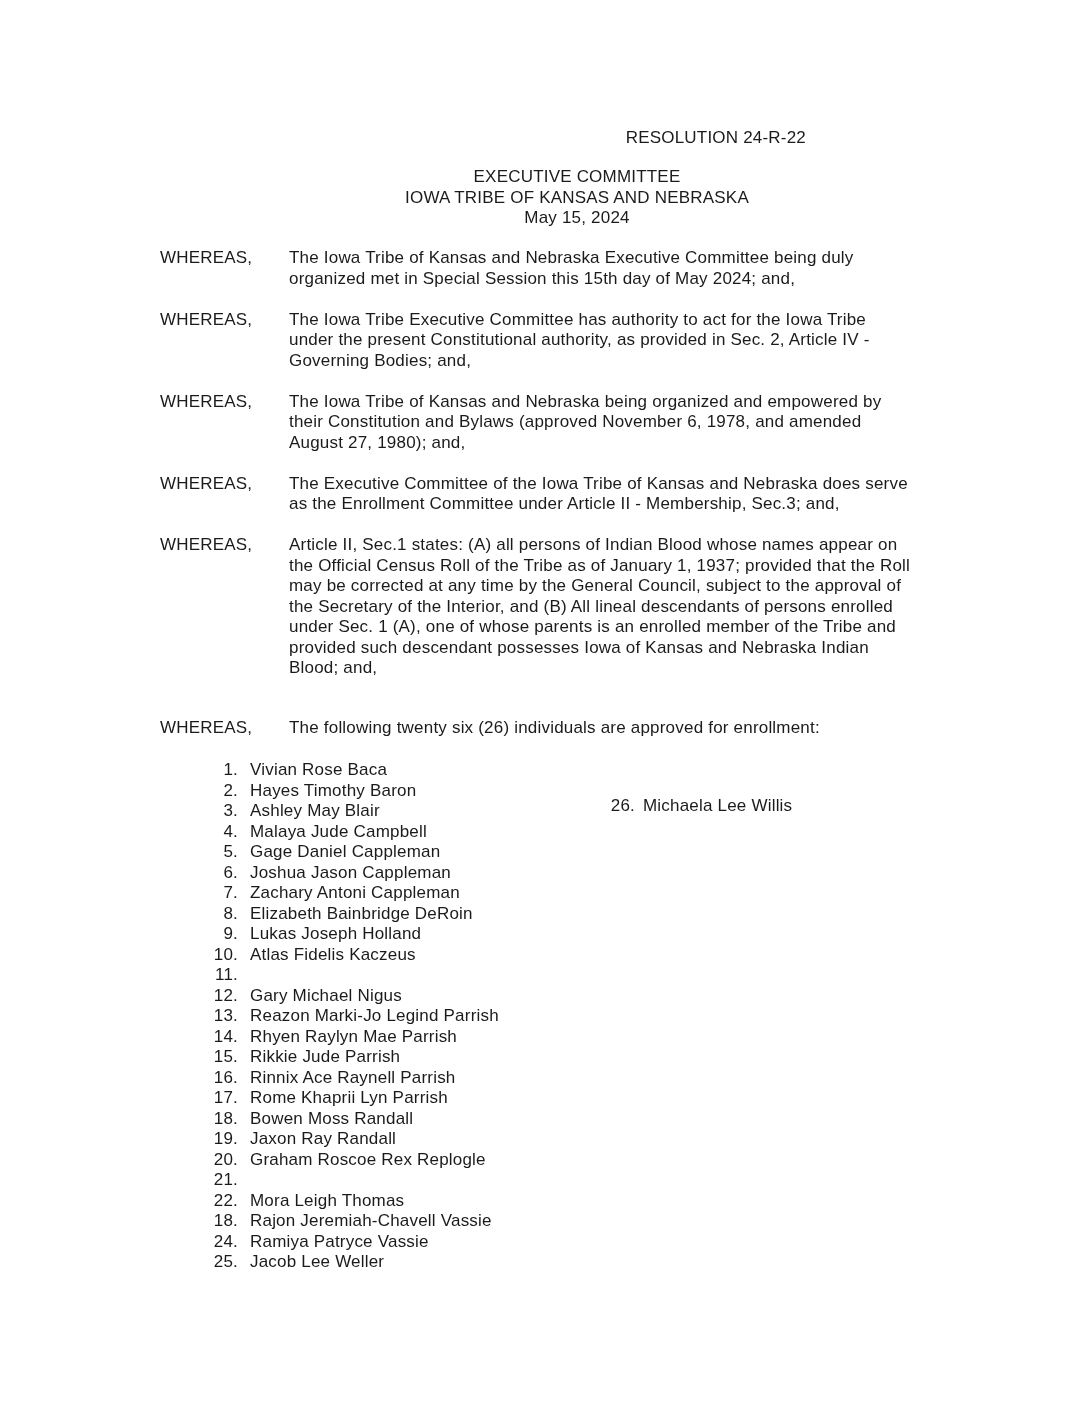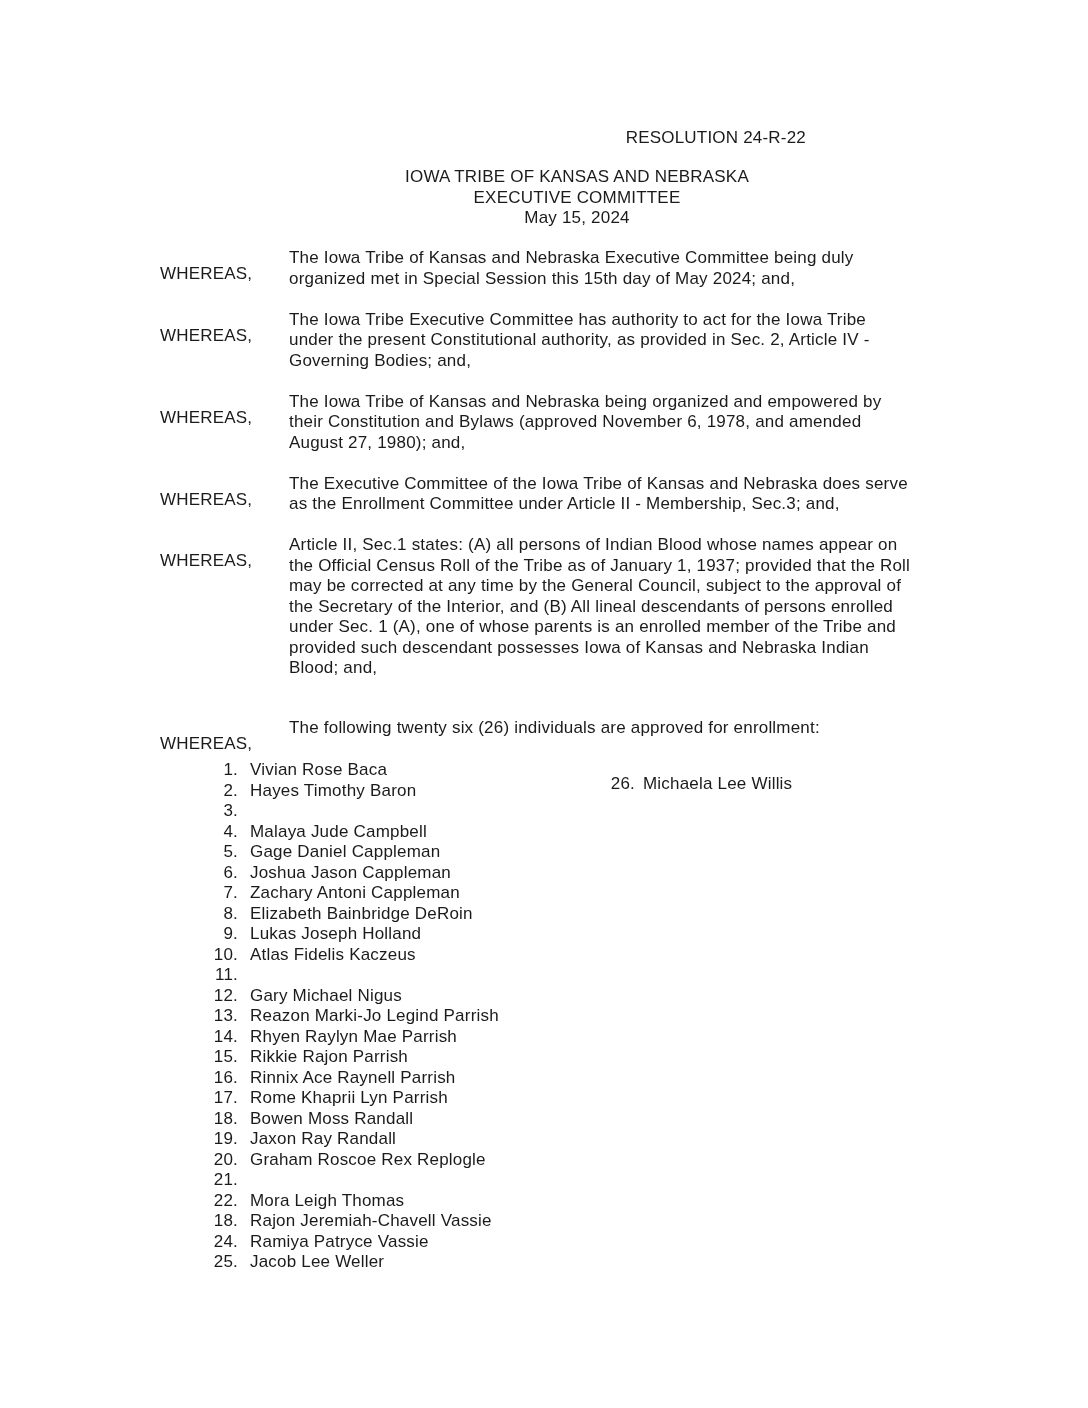--- a/index.html
+++ b/index.html
@@ -41,55 +41,55 @@
     width: 830px;
   }
   .clause {
     display: grid;
     grid-template-columns: 129px 1fr;
     margin-bottom: 20.5px;
     align-items: start;
   }
   
   .clauses .clause:nth-of-type(5) { margin-bottom: 39px; }
-  .clause-label { white-space: nowrap; margin-top: 16px; }
+  .clause-label { white-space: nowrap; }
   .clause-text { white-space: pre-line; width: 690px; }
 
   .enrollee-list {
     position: absolute;
     top: 760px;
     left: 160px;
     width: 430px;
   }
   .enrollee-row {
     display: grid;
     grid-template-columns: 78px 1fr;
     column-gap: 12px;
   }
   .enrollee-num { text-align: right; }
   .enrollee-name { white-space: nowrap; }
 
   .enrollee-col2 {
     position: absolute;
-    top: 774px;
+    top: 796px;
     left: 595px;
     width: 350px;
   }
   .enrollee-col2 .enrollee-row { grid-template-columns: 40px 1fr; column-gap: 8px; }
 </style>
 </head>
 <body>
 
 <div class="page">
 
   <div class="res-line">RESOLUTION 24-R-22</div>
 
   <div class="title-block">
+    <div>EXECUTIVE COMMITTEE</div>
     <div>IOWA TRIBE OF KANSAS AND NEBRASKA</div>
-    <div>EXECUTIVE COMMITTEE</div>
     <div>May 15, 2024</div>
   </div>
 
   <div class="clauses">
 
       <div class="clause">
         <span class="clause-label">WHEREAS,</span>
         <span class="clause-text">The Iowa Tribe of Kansas and Nebraska Executive Committee being duly
 organized met in Special Session this 15th day of May 2024; and,</span>
       </div>
@@ -138,20 +138,21 @@
         <span class="enrollee-name">Vivian Rose Baca</span>
       </div>
 
       <div class="enrollee-row">
         <span class="enrollee-num">2.</span>
         <span class="enrollee-name">Hayes Timothy Baron</span>
       </div>
 
       <div class="enrollee-row">
         <span class="enrollee-num">3.</span>
+        <span class="enrollee-name">Ashley May Blair</span>
       </div>
 
       <div class="enrollee-row">
         <span class="enrollee-num">4.</span>
         <span class="enrollee-name">Malaya Jude Campbell</span>
       </div>
 
       <div class="enrollee-row">
         <span class="enrollee-num">5.</span>
         <span class="enrollee-name">Gage Daniel Cappleman</span>
@@ -196,21 +197,21 @@
         <span class="enrollee-name">Reazon Marki-Jo Legind Parrish</span>
       </div>
 
       <div class="enrollee-row">
         <span class="enrollee-num">14.</span>
         <span class="enrollee-name">Rhyen Raylyn Mae Parrish</span>
       </div>
 
       <div class="enrollee-row">
         <span class="enrollee-num">15.</span>
-        <span class="enrollee-name">Rikkie Rajon Parrish</span>
+        <span class="enrollee-name">Rikkie Jude Parrish</span>
       </div>
 
       <div class="enrollee-row">
         <span class="enrollee-num">16.</span>
         <span class="enrollee-name">Rinnix Ace Raynell Parrish</span>
       </div>
 
       <div class="enrollee-row">
         <span class="enrollee-num">17.</span>
         <span class="enrollee-name">Rome Khaprii Lyn Parrish</span>

